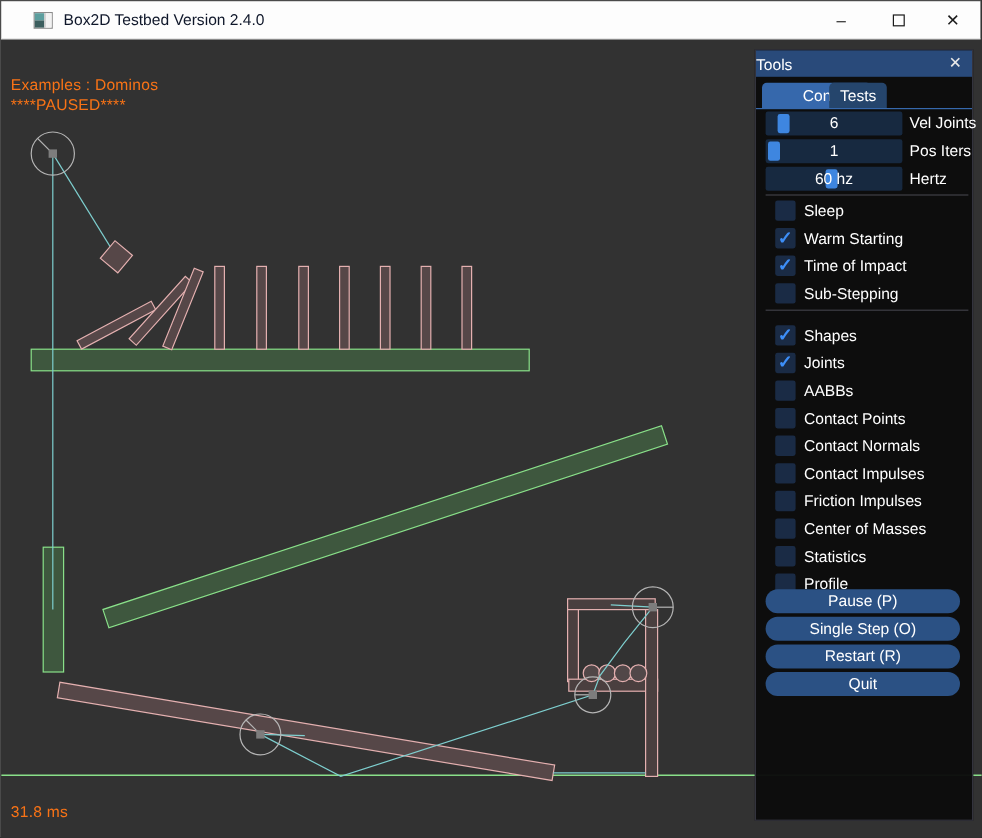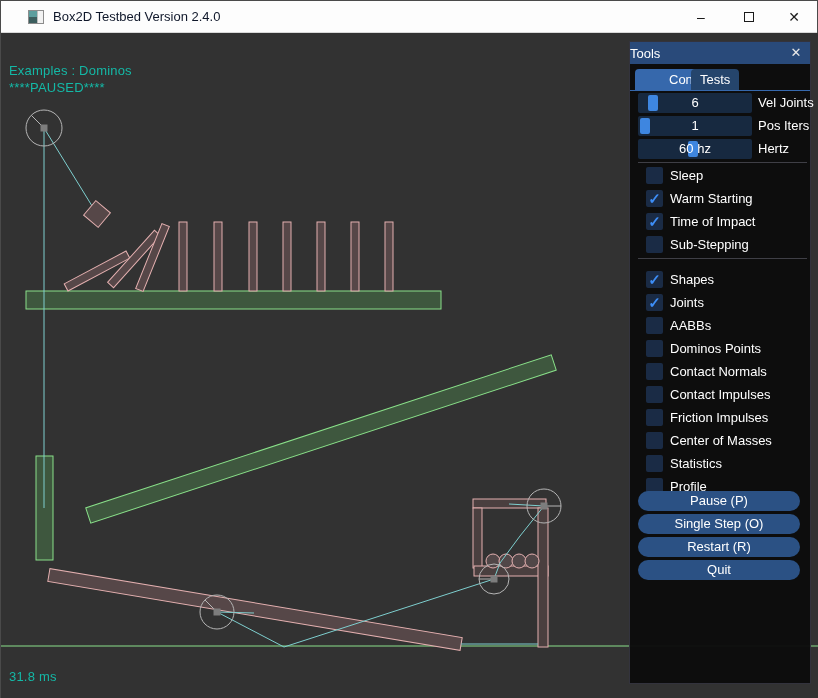--- a/index.html
+++ b/index.html
@@ -18,21 +18,21 @@
   #app-icon .ic-r { flex:1; background:#f2f2f2; border-left:1px solid #bdbdbd; }
   #win-title { position:absolute; left:52px; top:8px; font-size:13px; color:#0f172a; }
   .win-btn { position:absolute; top:0; width:46px; height:32px; display:flex; align-items:center;
              justify-content:center; color:#1a1a1a; font-size:14px; cursor:default; }
   #btn-min { left:677px; } #btn-max { left:725px; } #btn-close { left:770px; }
   #btn-max .sq { width:10px; height:10px; border:1.2px solid #1a1a1a; }
 
   
   #canvas { position:absolute; left:0; top:32px; width:818px; height:666px; background:#323232; }
   #scene { position:absolute; left:0; top:0; }
-  .hud { position:absolute; font-size:13px; color:#14b8a6; letter-spacing:0.2px; }
+  .hud { position:absolute; font-size:13px; color:#f97316; letter-spacing:0.2px; }
   #hud-example { left:8px; top:30px; }
   #hud-paused  { left:8px; top:47px; }
   #hud-ms      { left:8px; top:636px; }
 
   
   #tools { position:absolute; left:628px; top:8px; width:182px; height:643px;
            background:rgba(12,12,12,0.97); border:1px solid #33333d; color:#fff; font-size:13px; }
   #tools-titlebar { position:absolute; left:0; top:0; width:100%; height:22px; background:#294a7a;
                     display:flex; align-items:center; }
   #tools-close { position:absolute; right:5px; top:2px; width:18px; height:18px; text-align:center;
@@ -238,21 +238,21 @@
             <span class="mark">✓</span>
           </div>
         <span class="cb-label">Joints</span>
       </div>
       <div class="cb-row" style="top:273px;">
         <div class="cb-box"></div>
         <span class="cb-label">AABBs</span>
       </div>
       <div class="cb-row" style="top:296px;">
         <div class="cb-box"></div>
-        <span class="cb-label">Dominos Points</span>
+        <span class="cb-label">Contact Points</span>
       </div>
       <div class="cb-row" style="top:319px;">
         <div class="cb-box"></div>
         <span class="cb-label">Contact Normals</span>
       </div>
       <div class="cb-row" style="top:342px;">
         <div class="cb-box"></div>
         <span class="cb-label">Contact Impulses</span>
       </div>
       <div class="cb-row" style="top:365px;">

